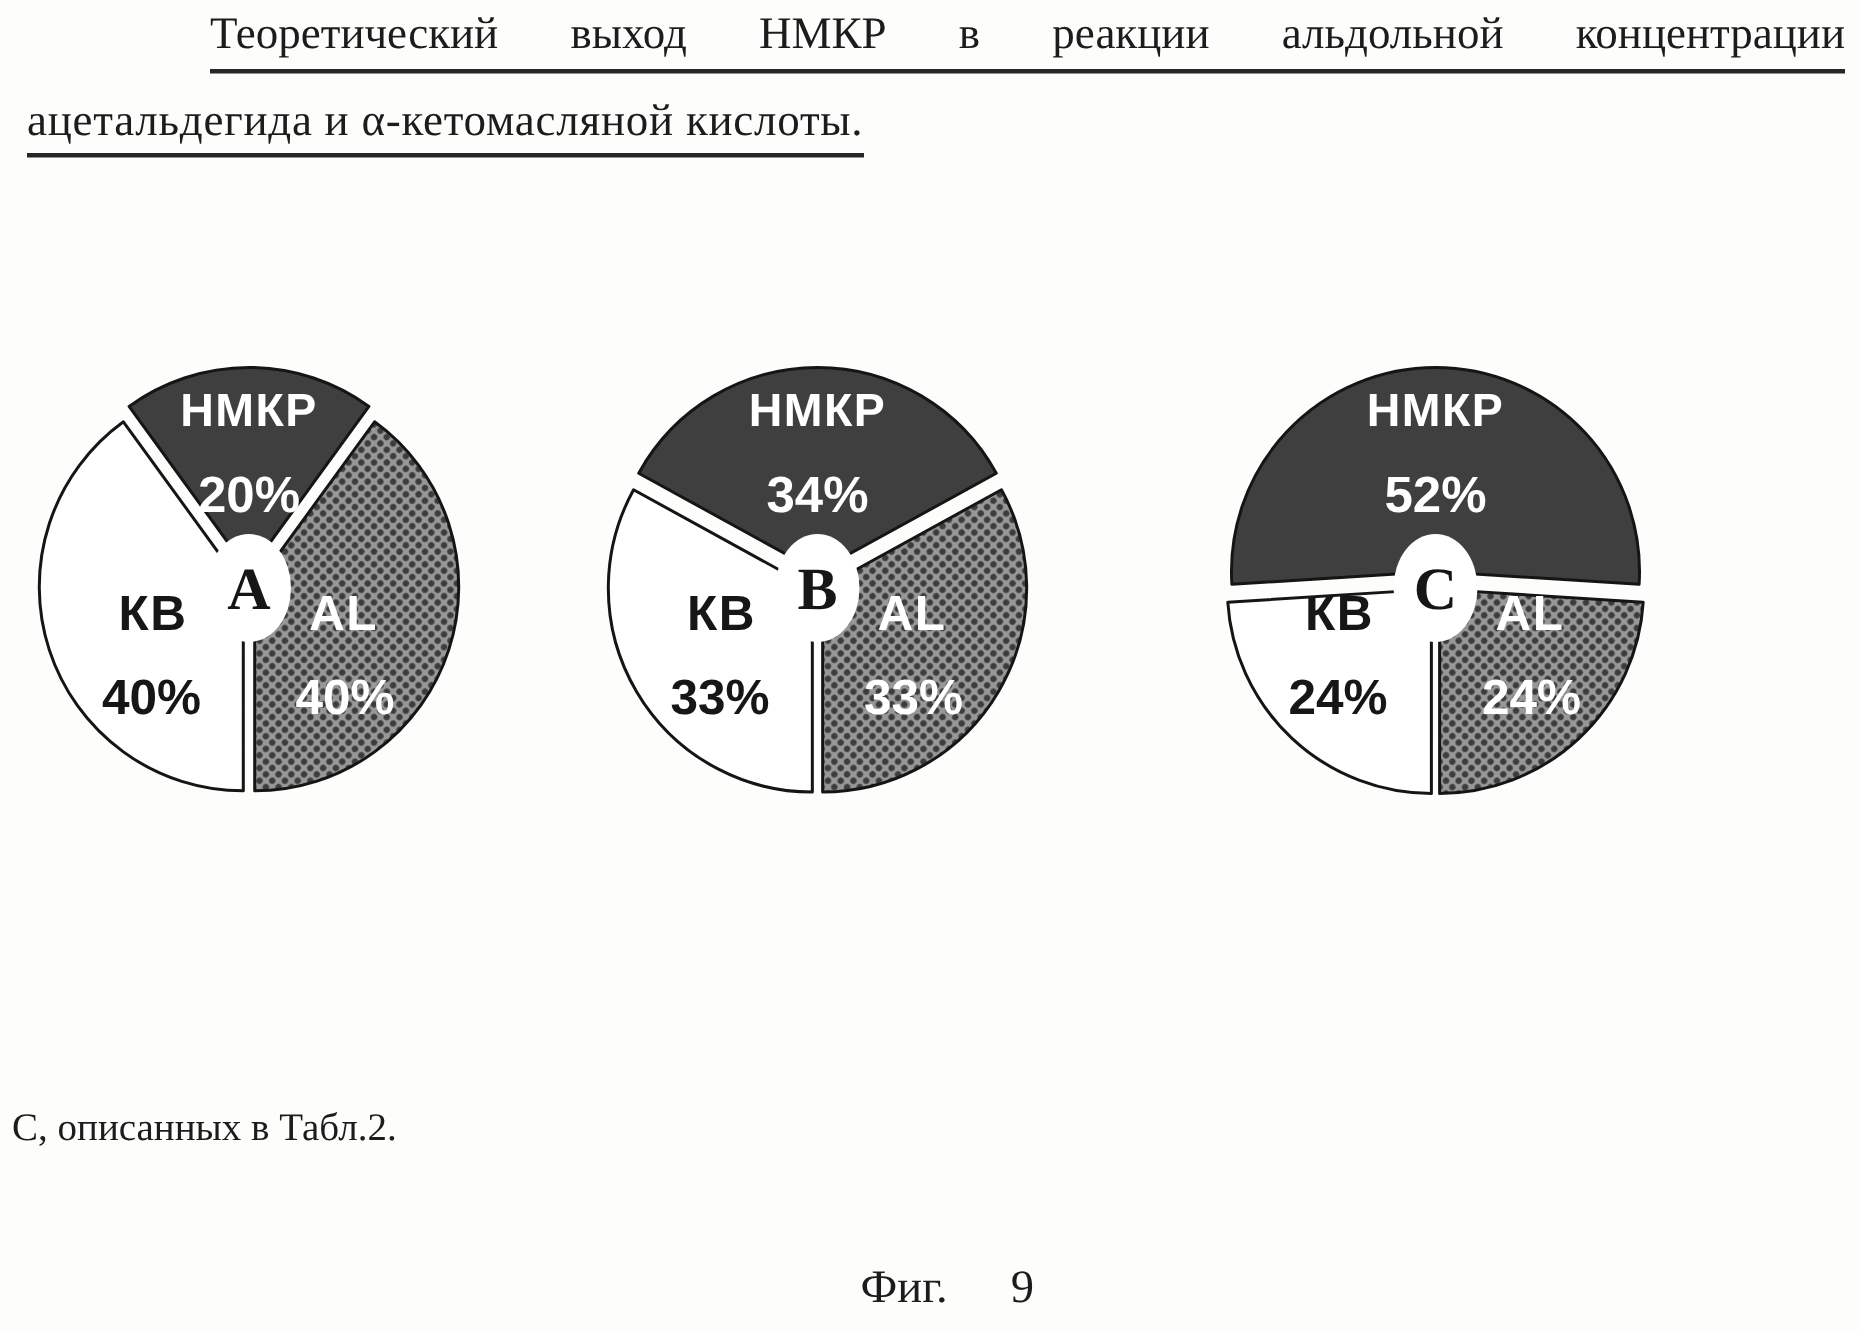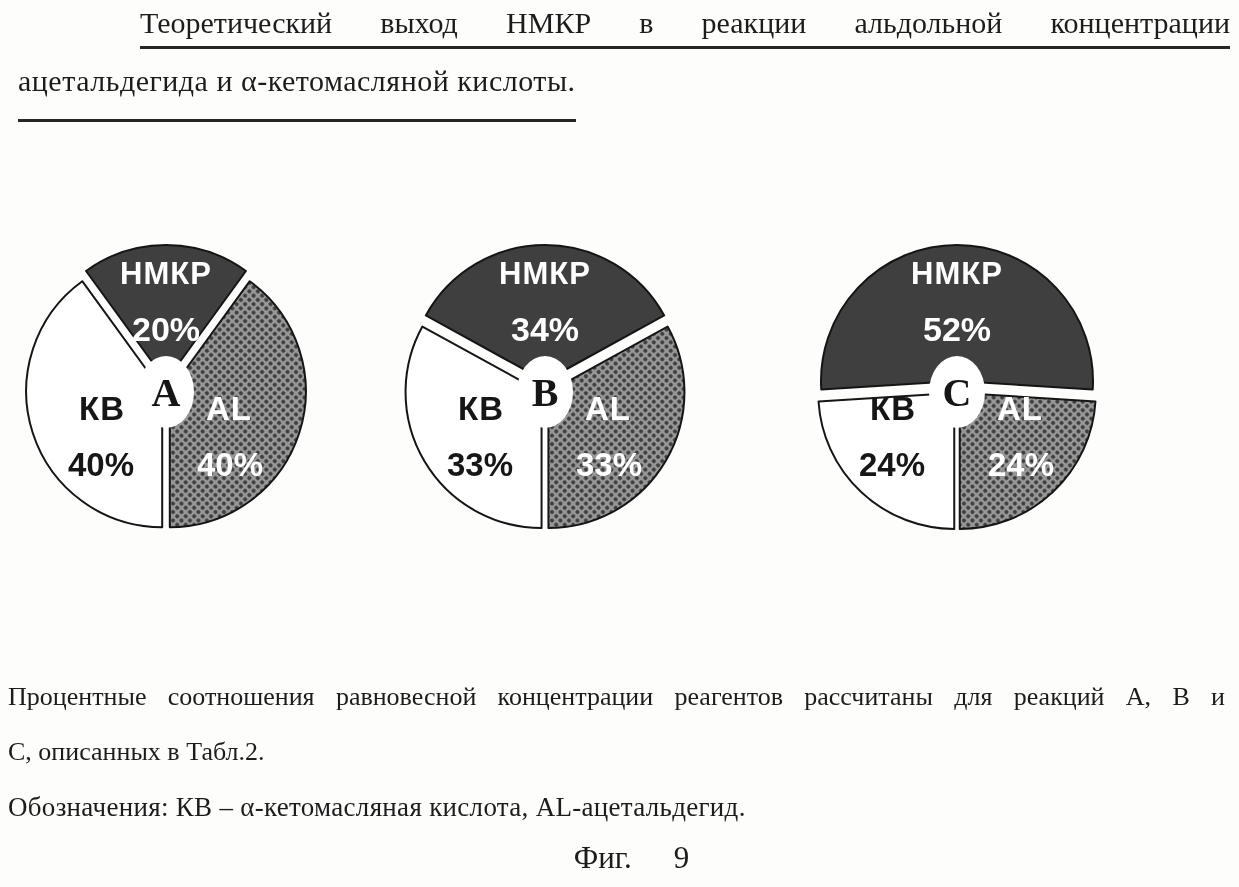--- a/index.html
+++ b/index.html
@@ -13,21 +13,21 @@
   .title-line1{
     position:absolute;left:140px;top:6px;width:1090px;
     font-size:30px;line-height:1.15;
     text-align:justify;text-align-last:justify;
     border-bottom:3px solid #262626;padding-bottom:5px;
     white-space:nowrap;
   }
   .title-line2{
     position:absolute;left:18px;top:64px;
     font-size:30px;line-height:1.15;
-    border-bottom:3px solid #262626;padding-bottom:20px;
+    border-bottom:3px solid #262626;padding-bottom:3px;
     white-space:nowrap;letter-spacing:0.5px;
   }
   .pie{position:absolute;width:300px;height:310px;}
   #pieA{left:16px;top:232px;}
   #pieB{left:395px;top:232px;}
   #pieC{left:807px;top:232px;}
   .caption-line1{
     position:absolute;left:8px;top:682px;width:1217px;
     font-size:26px;text-align:justify;text-align-last:justify;
     white-space:nowrap;
@@ -87,21 +87,19 @@
       <ellipse cx="150" cy="160" rx="28" ry="36" fill="#ffffff"></ellipse>
       <text x="150" y="174" text-anchor="middle" fill="#161616" font-family="&quot;Liberation Serif&quot;, serif" font-size="40" font-weight="bold">C</text>
       <text x="150" y="52" text-anchor="middle" fill="#ffffff" font-family="&quot;Liberation Sans&quot;, sans-serif" font-size="31" font-weight="bold" letter-spacing="1">НМКР</text>
       <text x="150" y="109" text-anchor="middle" fill="#ffffff" font-family="&quot;Liberation Sans&quot;, sans-serif" font-size="34" font-weight="bold">52%</text>
       <text x="213" y="188" text-anchor="middle" fill="#ffffff" font-family="&quot;Liberation Sans&quot;, sans-serif" font-size="33" font-weight="bold" letter-spacing="1">AL</text>
       <text x="214" y="244" text-anchor="middle" fill="#ffffff" font-family="&quot;Liberation Sans&quot;, sans-serif" font-size="33" font-weight="bold">24%</text>
       <text x="86" y="188" text-anchor="middle" fill="#161616" font-family="&quot;Liberation Sans&quot;, sans-serif" font-size="33" font-weight="bold" letter-spacing="1">КВ</text>
       <text x="85" y="244" text-anchor="middle" fill="#161616" font-family="&quot;Liberation Sans&quot;, sans-serif" font-size="33" font-weight="bold">24%</text>
     </svg>
 
-  <div class="caption-line1">Процентные соотношения равновесной концентрации реагентов рассчитаны для реакций А, В и</div>
   <div class="caption-line2">С, описанных в Табл.2.</div>
-  <div class="legend-line">Обозначения: КВ – α-кетомасляная кислота, AL-ацетальдегид.</div>
 
   <div class="figure-caption">
     <span>Фиг.</span><span class="num">9</span>
   </div>
 
 </div>
 
 </body></html>

